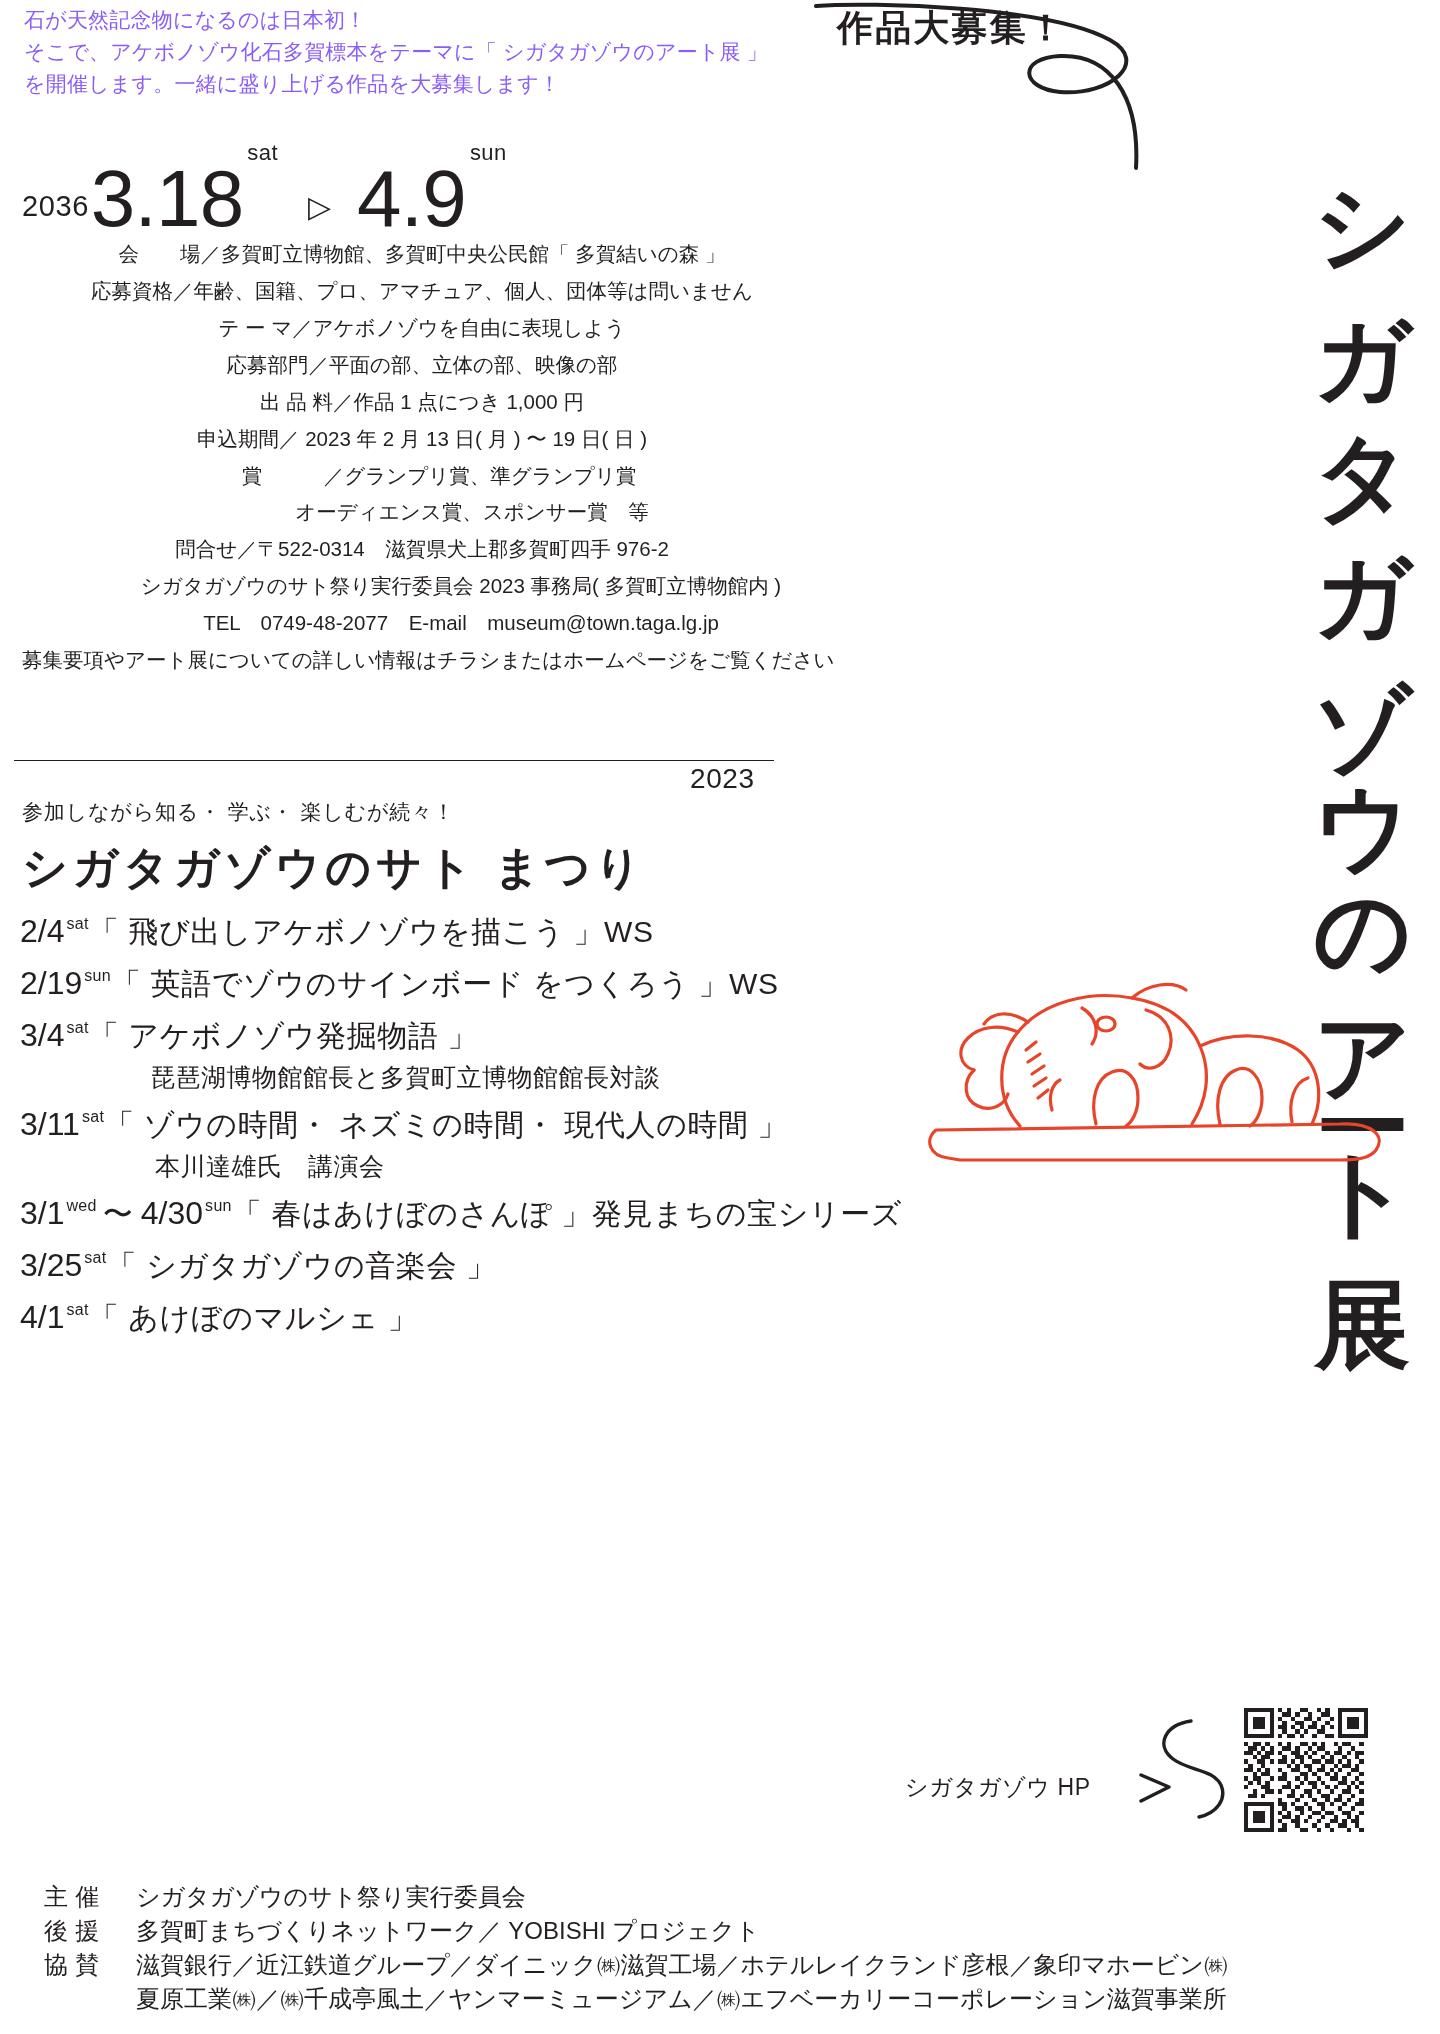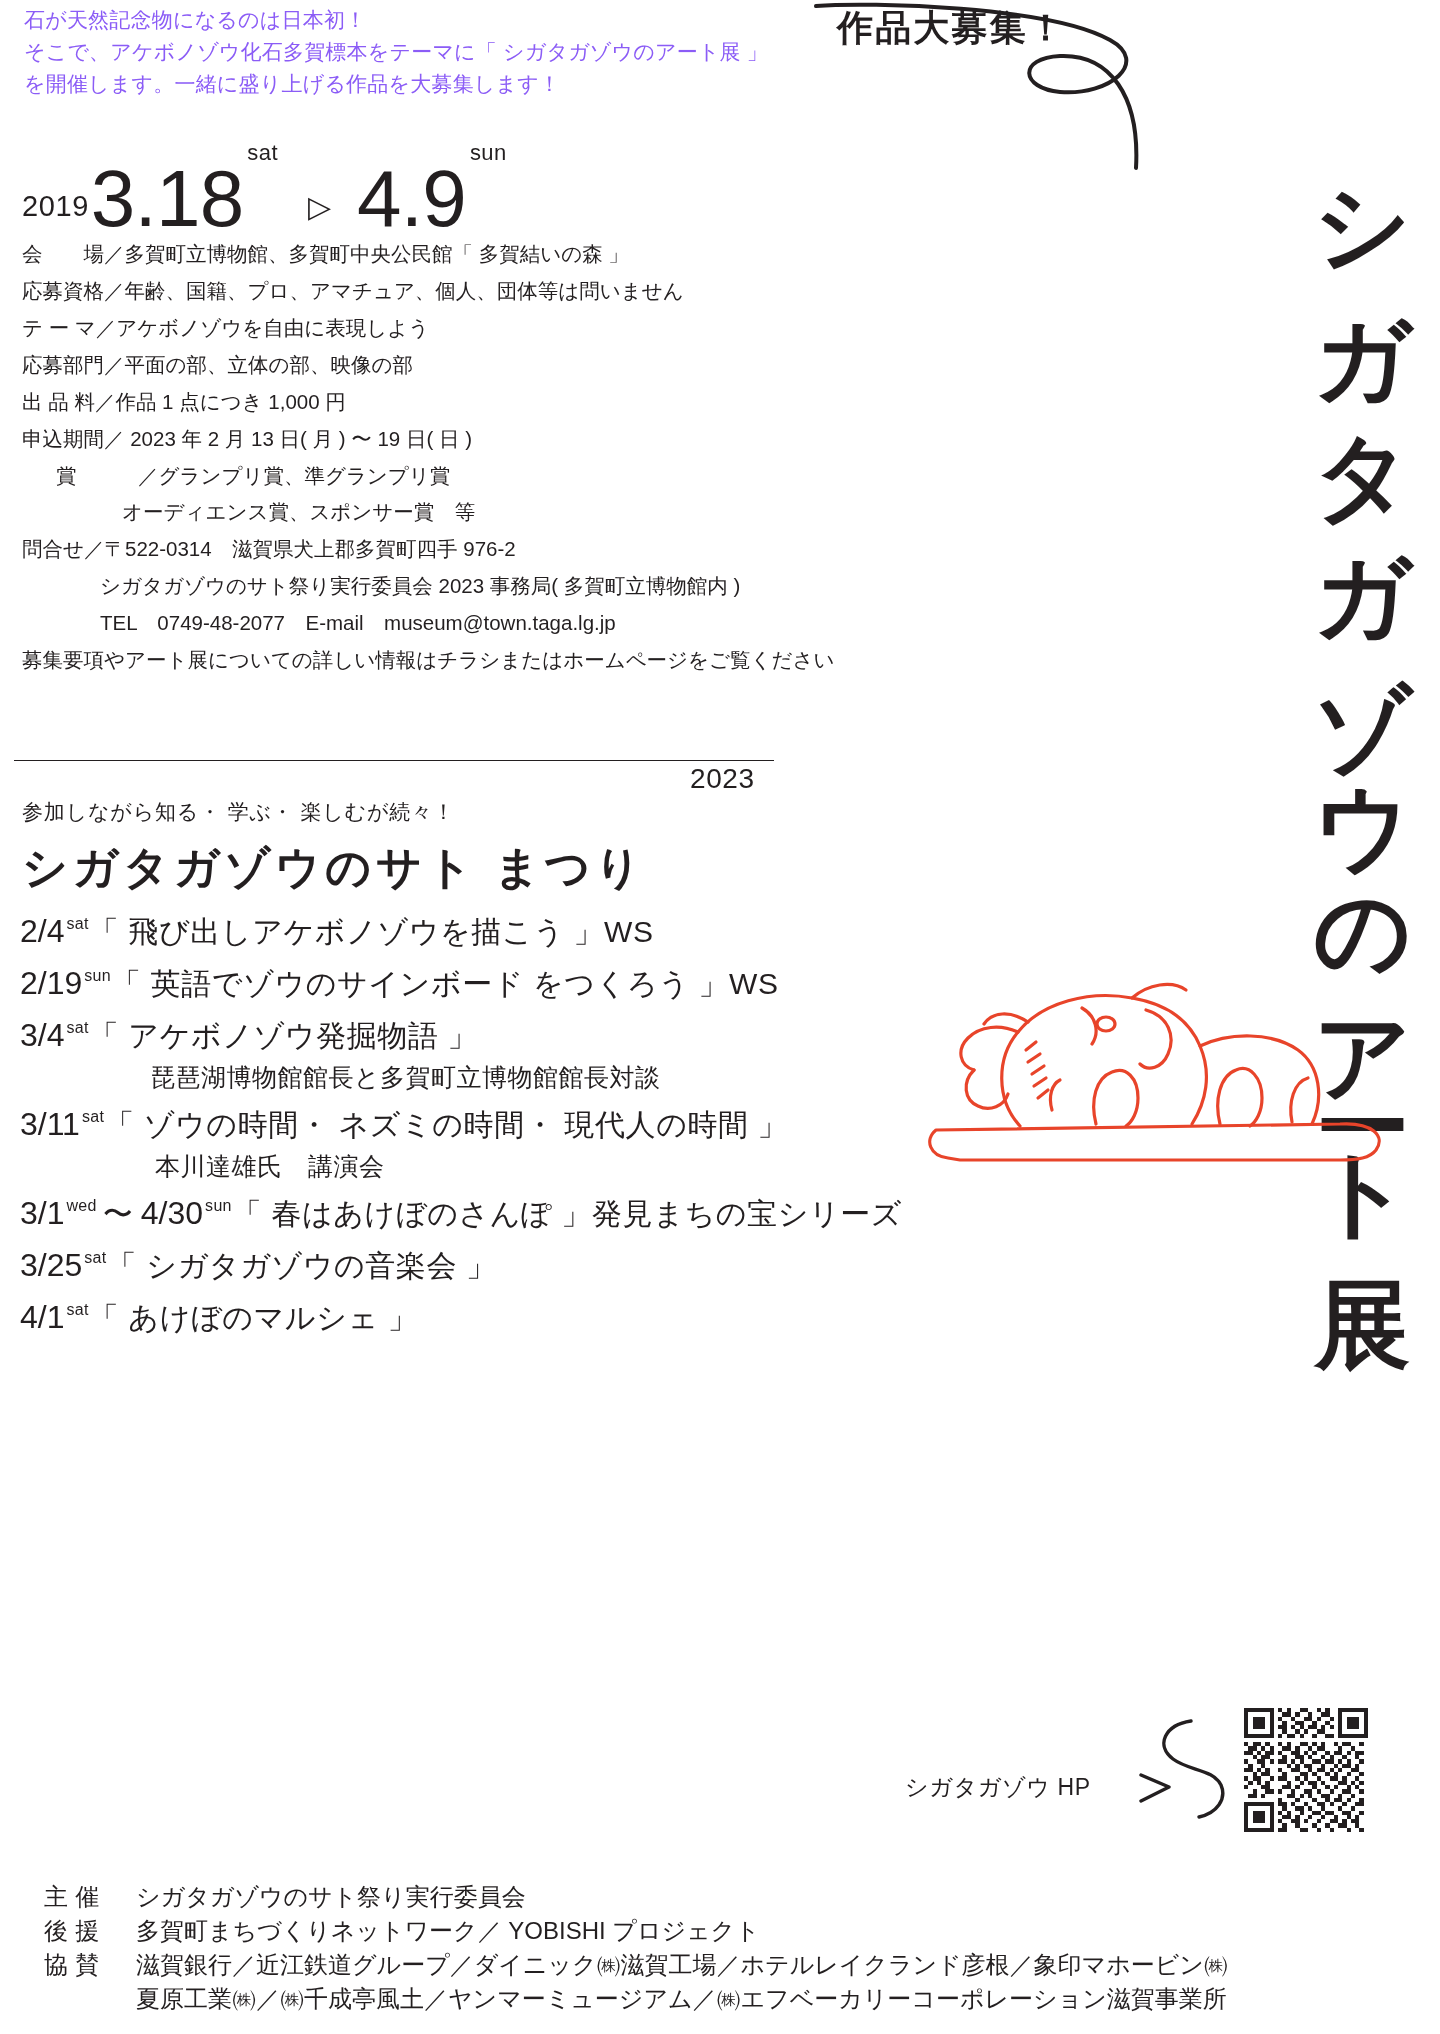--- a/index.html
+++ b/index.html
@@ -81,20 +81,21 @@
     position: absolute;
     left: 22px;
     top: 244px;
     width: 800px;
     font-size: 20.5px;
     line-height: 1.0;
   }
   .details .row {
     white-space: nowrap;
     margin-bottom: 16.5px;
+    text-align: center;
   }
   .details .row.tight { margin-bottom: 15px; }
   .details .indent1 { padding-left: 34px; }
   .details .indent2 { padding-left: 100px; }
   .details .indent3 { padding-left: 78px; }
 
   
   .rule {
     position: absolute;
     left: 14px;
@@ -272,21 +273,21 @@
 
   <div class="intro">
     <div>石が天然記念物になるのは日本初！</div>
     <div>そこで、アケボノゾウ化石多賀標本をテーマに「 シガタガゾウのアート展 」</div>
     <div>を開催します。一緒に盛り上げる作品を大募集します！</div>
   </div>
 
   <div class="datewrap">
     <div class="yearstack">
       <span>20</span>
-      <span>19</span>
+      <span>36</span>
     </div>
     <div class="bigdate">3.18</div>
     <div class="dow">sat</div>
     <div class="arrow">▷</div>
     <div class="bigdate">4.9</div>
     <div class="dow">sun</div>
   </div>
 
   <div class="details">
     <div class="row">会　　場／多賀町立博物館、多賀町中央公民館「 多賀結いの森 」</div>

